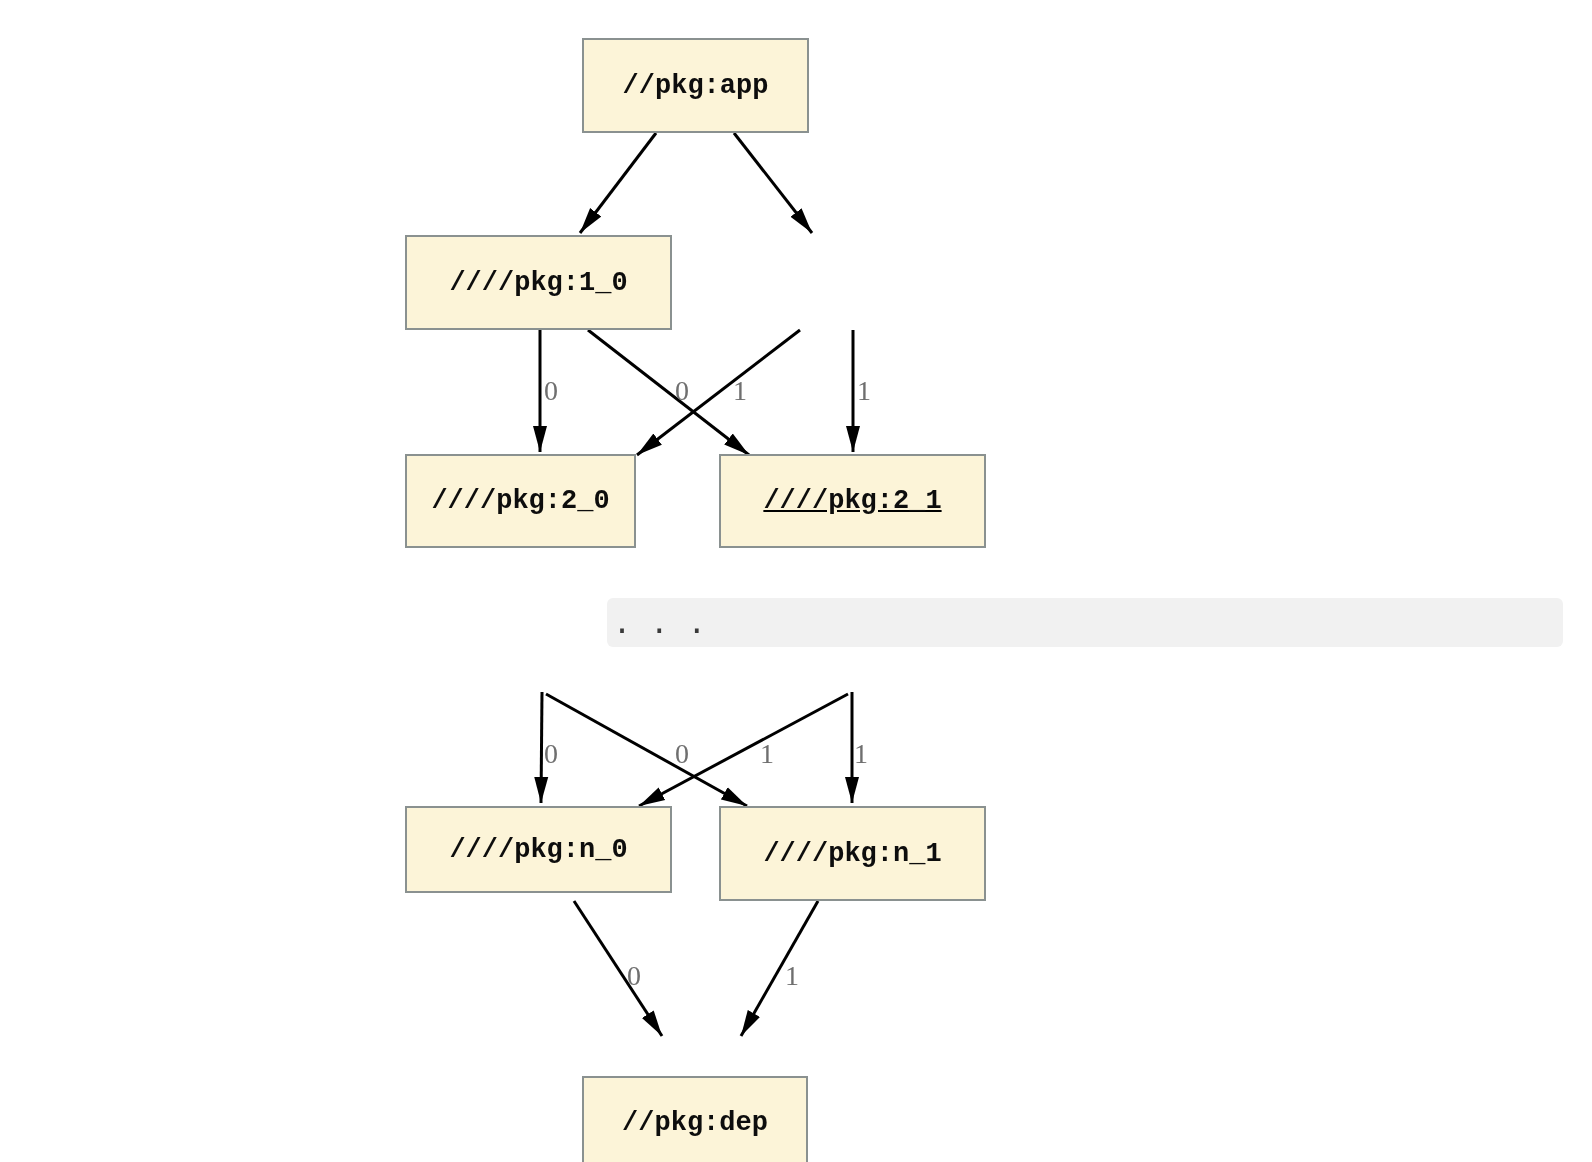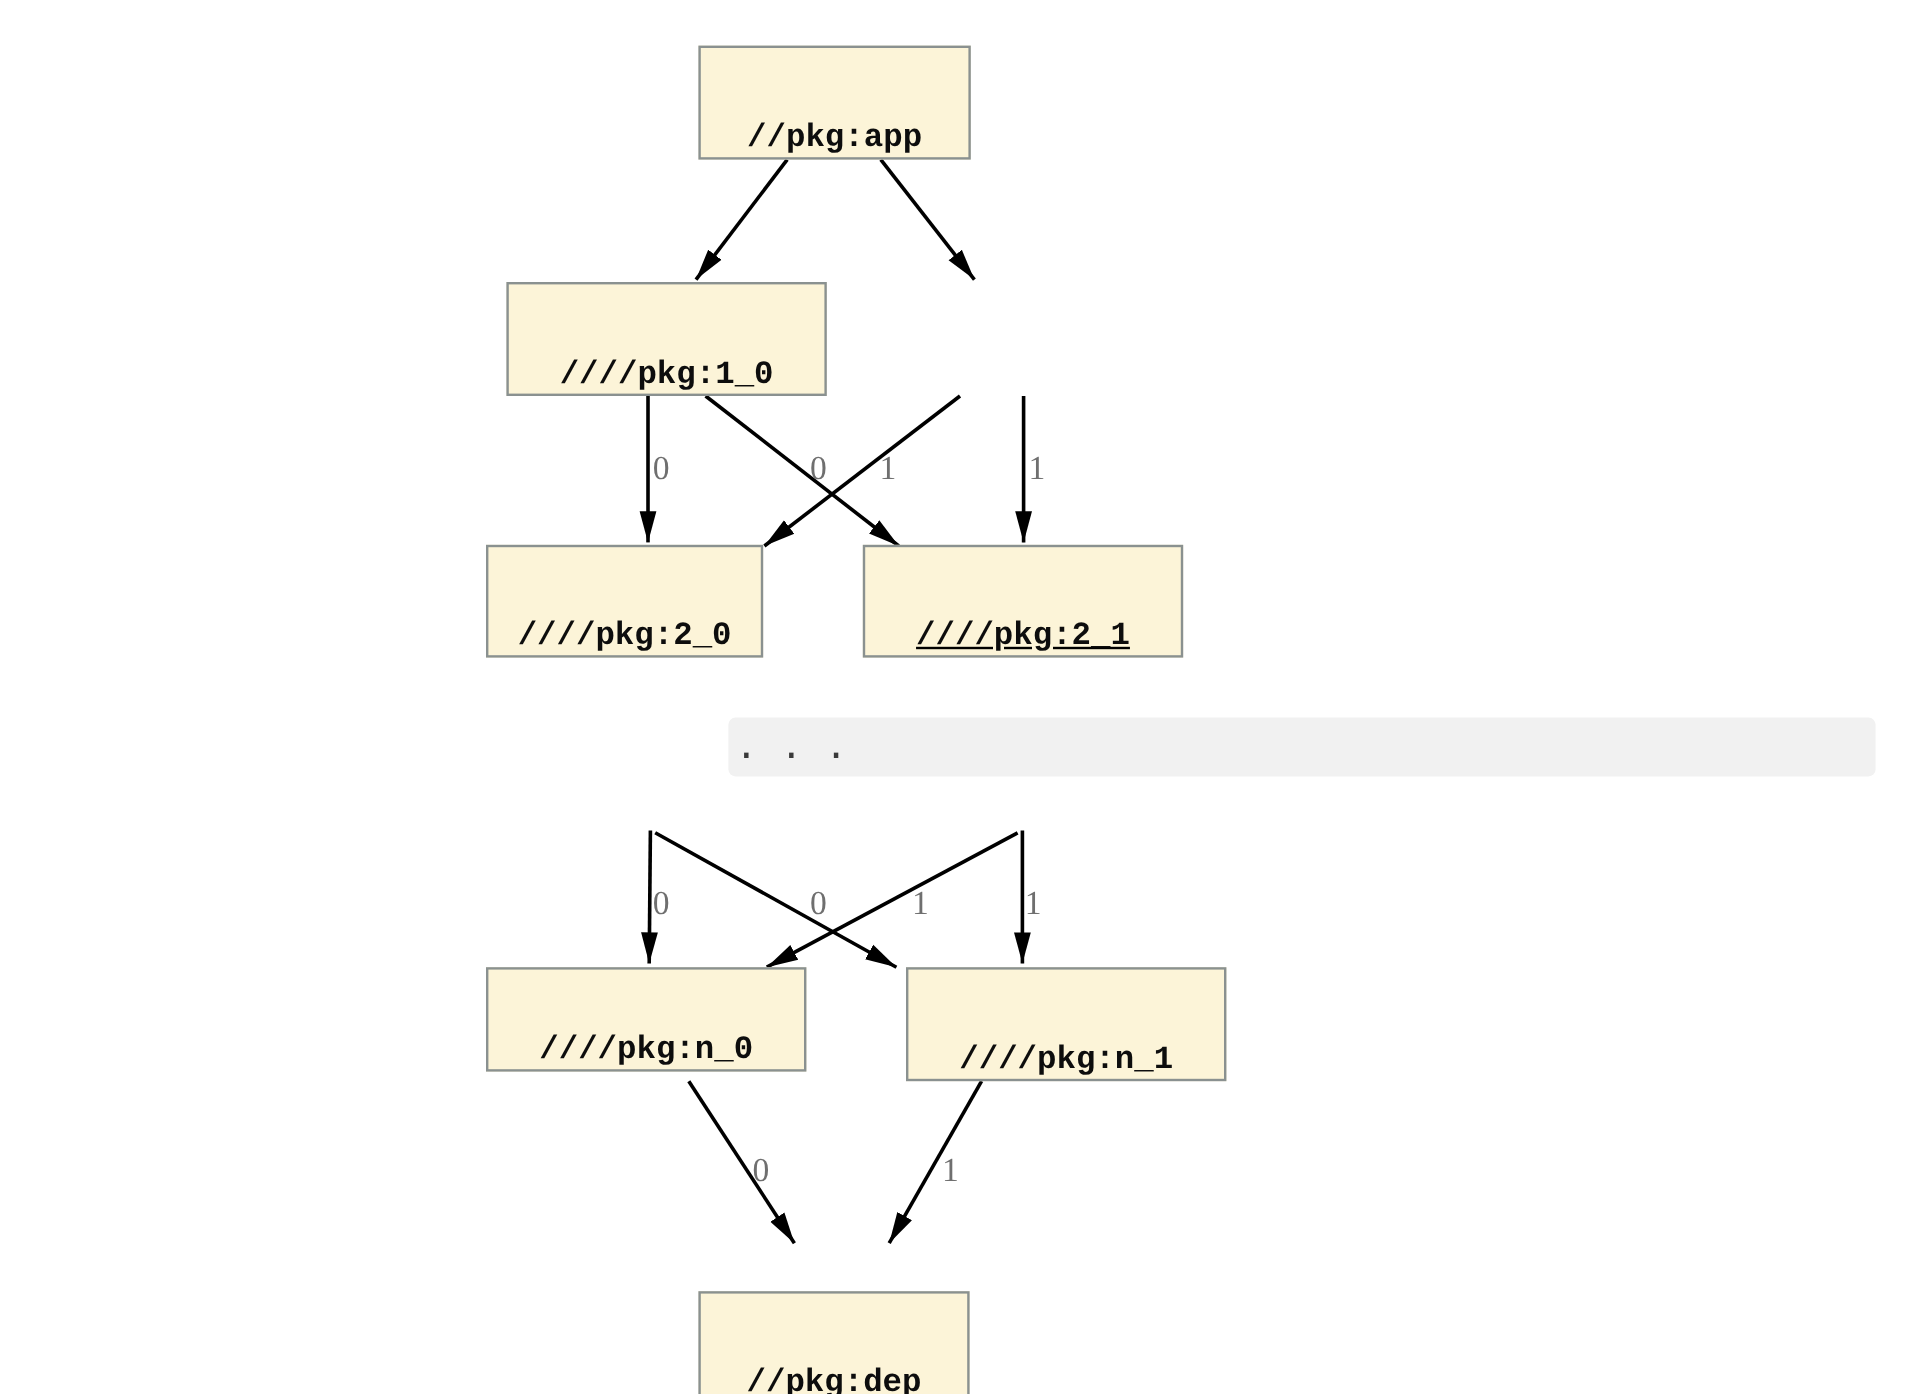--- a/index.html
+++ b/index.html
@@ -21,21 +21,21 @@
     top: 0;
     width: 1592px;
     height: 1162px;
   }
   .node {
     position: absolute;
     box-sizing: border-box;
     background: var(--node-fill, #fcf4d8);
     border: 2.5px solid var(--node-border, #8a9190);
     display: flex;
-    align-items: flex-end;
+    align-items: center;
     justify-content: center;
   }
   .node span {
     font-family: "Liberation Mono", "DejaVu Sans Mono", monospace;
     font-weight: bold;
     font-size: 27px;
     color: #0d0d0d;
     white-space: pre;
   }
   .elabel {
@@ -90,33 +90,33 @@
       <line x1="546" y1="694" x2="747" y2="806" marker-end="url(#arrow)"></line>
       <line x1="852" y1="692" x2="852" y2="803" marker-end="url(#arrow)"></line>
       <line x1="574" y1="901" x2="662" y2="1036" marker-end="url(#arrow)"></line>
       <line x1="818" y1="901" x2="741" y2="1036" marker-end="url(#arrow)"></line>
     </g>
   </svg>
 
   <div class="node" style="left:582px; top:38px;  width:227px; height:95px;">
     <span>//pkg:app</span>
   </div>
-  <div class="node" style="left:422px; top:235px; width:267px; height:95px;">
+  <div class="node" style="left:405px; top:235px; width:267px; height:95px;">
     <span>////pkg:1_0</span>
   </div>
   <div class="node" style="left:405px; top:454px; width:231px; height:94px;">
     <span>////pkg:2_0</span>
   </div>
   <div class="node" style="left:719px; top:454px; width:267px; height:94px;text-decoration:underline;">
     <span>////pkg:2_1</span>
   </div>
   <div class="node" style="left:405px; top:806px; width:267px; height:87px;">
     <span>////pkg:n_0</span>
   </div>
-  <div class="node" style="left:755px; top:806px; width:267px; height:95px;">
+  <div class="node" style="left:719px; top:806px; width:267px; height:95px;">
     <span>////pkg:n_1</span>
   </div>
   <div class="node" style="left:582px; top:1040px; width:226px; height:94px;margin-top:36px;">
     <span>//pkg:dep</span>
   </div>
 
   <div class="band">
     <span class="dots">. . .</span>
   </div>
 

